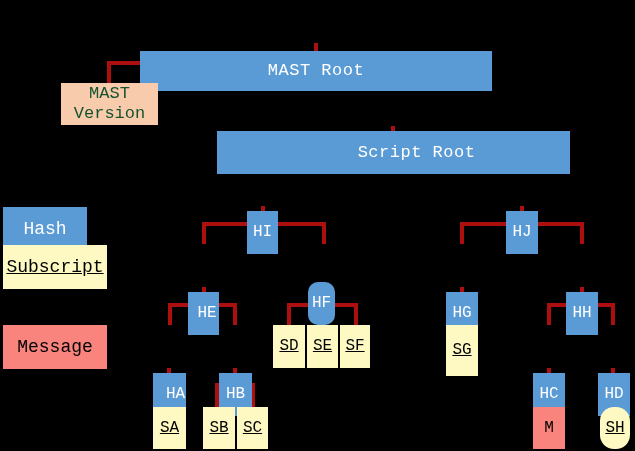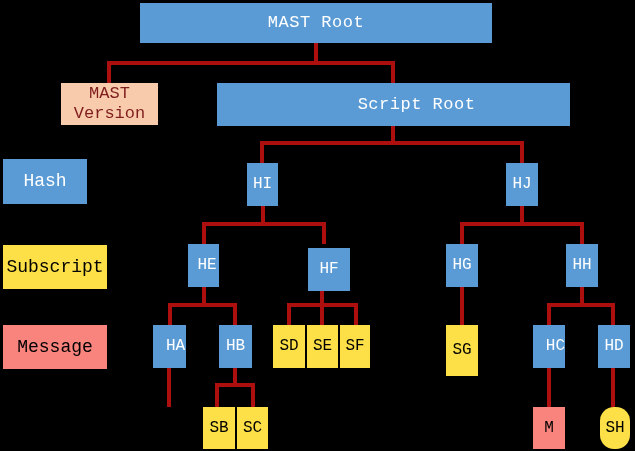--- a/index.html
+++ b/index.html
@@ -5,48 +5,48 @@
   html,body{margin:0;padding:0;background:#000;}
   #diagram{
     position:relative;width:635px;height:451px;background:#000;
     font-family:"Liberation Mono","DejaVu Sans Mono",monospace;
     overflow:hidden;
   }
   .box{
     position:absolute;display:flex;align-items:center;justify-content:center;
     text-align:center;box-sizing:border-box;line-height:1.15;
   }
-  .blue{background:#5B9BD5;color:#ffffff;}
-  .yellow{background:#fde047;color:#000000;}
+  .blue{background:#5B9BD5;color:#ffffff;margin-top:48px;}
+  .yellow{background:#fef9c3;color:#000000;text-decoration:underline;}
   .salmon{background:#F9837D;color:#000000;}
-  .peach{background:#F8CBAD;color:#7f1d1d;font-family:Liberation Mono, monospace;}
+  .peach{background:#F8CBAD;color:#14532d;font-family:Liberation Mono, monospace;}
   .hdr{font-size:17px;letter-spacing:0.5px;}
   .legend{font-size:18px;}
   .node{font-size:16px;}
   .seg{position:absolute;background:#AD0E0E;}
   
   #mast-root   {left:140px;top:3px;  width:352px;height:40px;}
   #mast-version{left:61px; top:83px; width:97px; height:42px;font-size:17px;}
   #script-root {left:217px;top:83px; width:353px;height:43px;padding-left:46px;}
   #legend-hash     {left:3px;top:159px;width:84px; height:45px;}
   #legend-subscript{left:3px;top:245px;width:104px;height:44px;}
   #legend-message  {left:3px;top:325px;width:104px;height:44px;}
   #node-hi{left:247px;top:163px;width:31px;height:43px;}
   #node-hj{left:506px;top:163px;width:32px;height:43px;}
   #node-he{left:188px;top:244px;width:31px;height:43px;padding-left:7px;}
-  #node-hf{left:308px;top:248px;width:42px;height:43px;}
+  #node-hf{left:308px;top:234px;width:27px;height:43px;border-radius:10px;}
   #node-hg{left:446px;top:244px;width:32px;height:43px;}
   #node-hh{left:566px;top:244px;width:32px;height:43px;}
   #node-ha{left:153px;top:325px;width:33px;height:43px;padding-left:12px;}
   #node-hb{left:219px;top:325px;width:33px;height:43px;}
   #node-sd{left:273px;top:325px;width:32px;height:43px;}
   #node-se{left:307px;top:325px;width:31px;height:43px;}
   #node-sf{left:340px;top:325px;width:30px;height:43px;}
   #node-sg{left:446px;top:325px;width:32px;height:51px;}
-  #node-hc{left:533px;top:325px;width:32px;height:43px;justify-content:flex-end;}
+  #node-hc{left:533px;top:325px;width:32px;height:43px;}
   #node-hd{left:598px;top:325px;width:32px;height:43px;}
   #node-sa{left:153px;top:407px;width:33px;height:42px;}
   #node-sb{left:203px;top:407px;width:32px;height:42px;}
   #node-sc{left:237px;top:407px;width:31px;height:42px;}
   #node-m {left:533px;top:407px;width:32px;height:42px;}
   #node-sh{left:600px;top:407px;width:30px;height:42px;border-radius:14px;}
 </style>
 </head>
 <body>
 
@@ -157,20 +157,23 @@
     </div>
   <div class="box yellow node" id="node-sg">
       <span>SG</span>
     </div>
   <div class="box blue node" id="node-hc">
       <span>HC</span>
     </div>
   <div class="box blue node" id="node-hd">
       <span>HD</span>
     </div>
+  <div class="box yellow node" id="node-sa">
+      <span>SA</span>
+    </div>
   <div class="box yellow node" id="node-sb">
       <span>SB</span>
     </div>
   <div class="box yellow node" id="node-sc">
       <span>SC</span>
     </div>
   <div class="box salmon node" id="node-m">
       <span>M</span>
     </div>
   <div class="box yellow node" id="node-sh">

